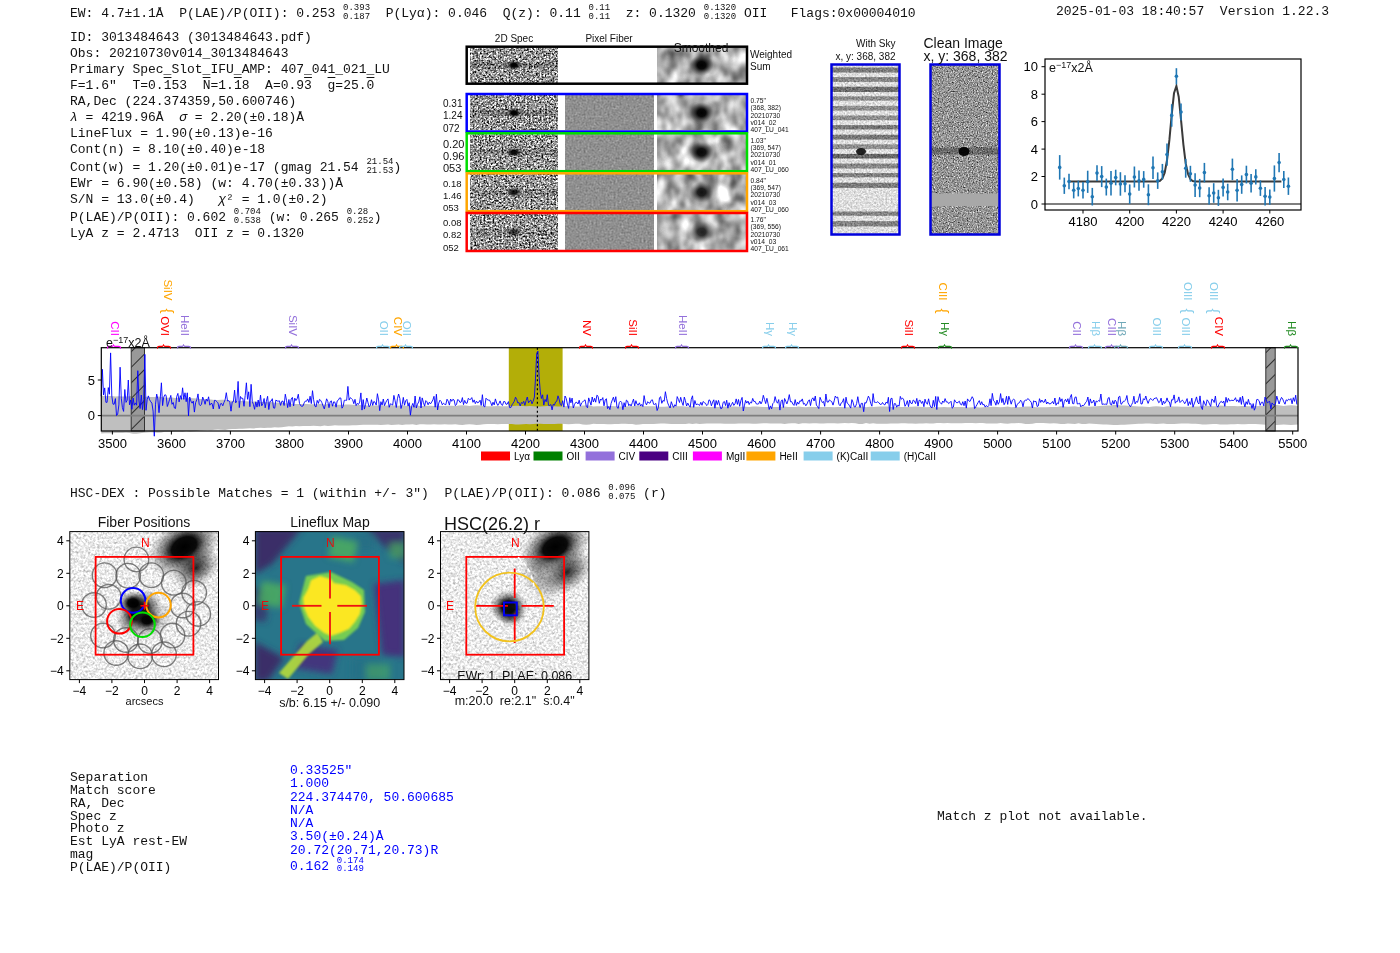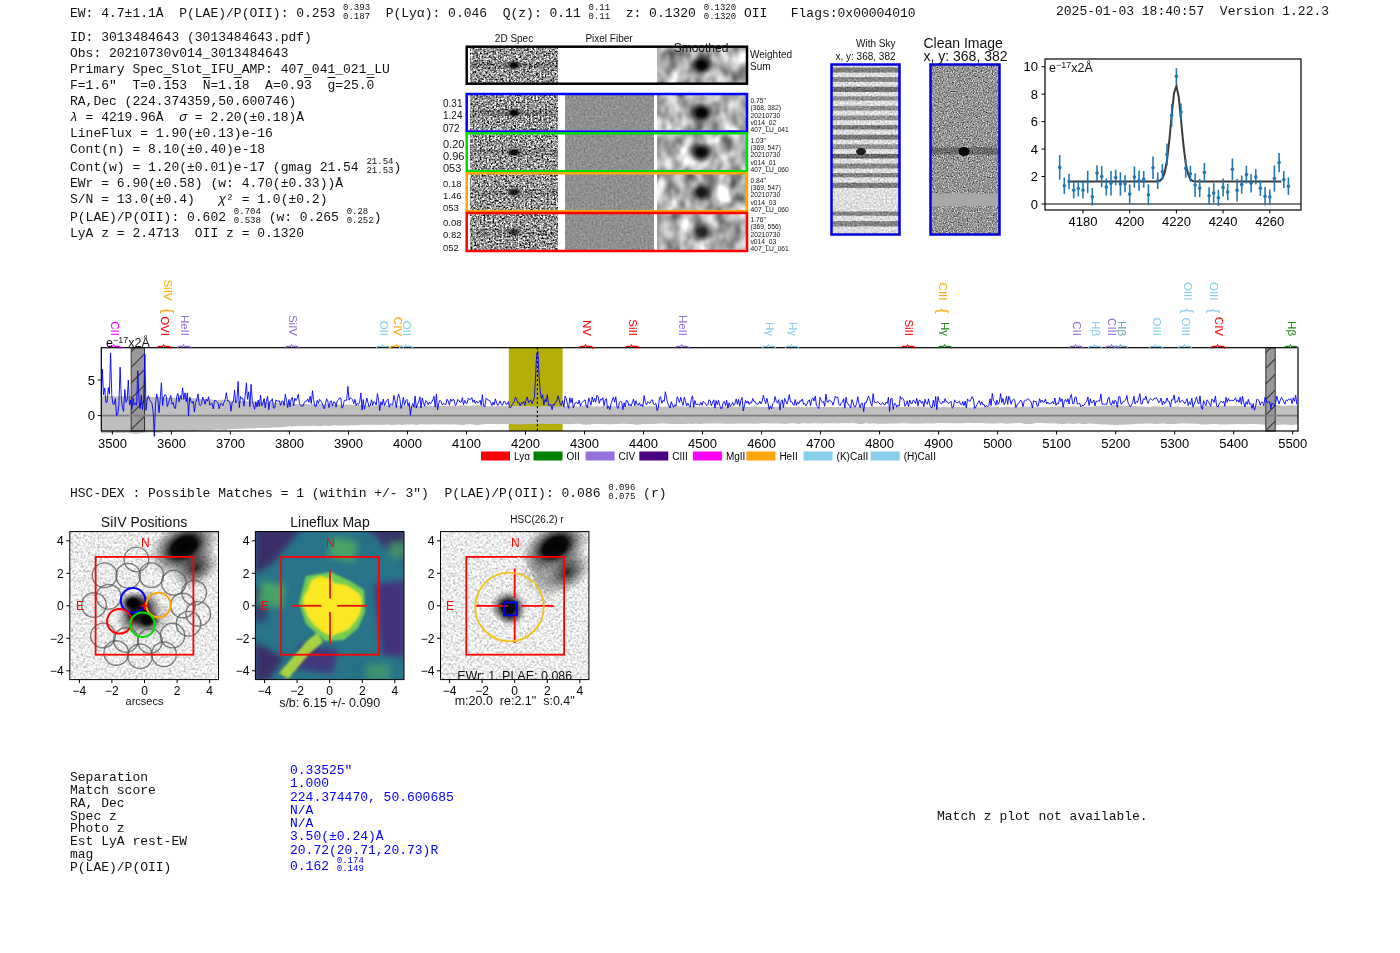--- a/index.html
+++ b/index.html
@@ -76,23 +76,23 @@
 x, y: 368, 382</div>
 <div class="a sans ctr" style="left:965.5px;top:37px;font-size:14px;line-height:13px;text-align:left">Clean Image
 x, y: 368, 382</div>
 
 <div class="a sans" style="left:1049px;top:60px;font-size:12.5px">e<span style="font-size:9px;vertical-align:4px">−17</span>x2Å</div>
 
 <div class="a sans" style="left:106px;top:335px;font-size:12.5px">e<span style="font-size:9px;vertical-align:4px">−17</span>x2Å</div>
 
 <div class="a m" style="left:70px;top:484px">HSC-DEX : Possible Matches = 1 (within +/- 3")  P(LAE)/P(OII): 0.086 <span class="st">0.096<br>0.075</span> (r)</div>
 
-<div class="a sans ctr" style="left:144px;top:514px;font-size:14px">SiIV Positions</div>
+<div class="a sans ctr" style="left:144px;top:514px;font-size:14px">Fiber Positions</div>
 <div class="a sans ctr" style="left:330px;top:514px;font-size:14px">Lineflux Map</div>
-<div class="a sans ctr" style="left:537px;top:514px;font-size:10px">HSC(26.2) r</div>
+<div class="a sans ctr" style="left:492px;top:514px;font-size:18px">HSC(26.2) r</div>
 <div class="a sans ctr" style="left:144.5px;top:695px;font-size:11px">arcsecs</div>
 <div class="a sans ctr" style="left:329.7px;top:695.5px;font-size:12.5px">s/b: 6.15 +/- 0.090</div>
 <div class="a sans ctr" style="left:514.7px;top:694px;font-size:12.5px">m:20.0  re:2.1"  s:0.4"</div>
 <div class="a sans ctr" style="left:514.7px;top:669px;font-size:12.5px">EWr: 1. PLAE: 0.086</div>
 
 <div class="a m" style="left:70px;top:772px;line-height:12.86px">Separation
 Match score
 RA, Dec
 Spec z
 Photo z

